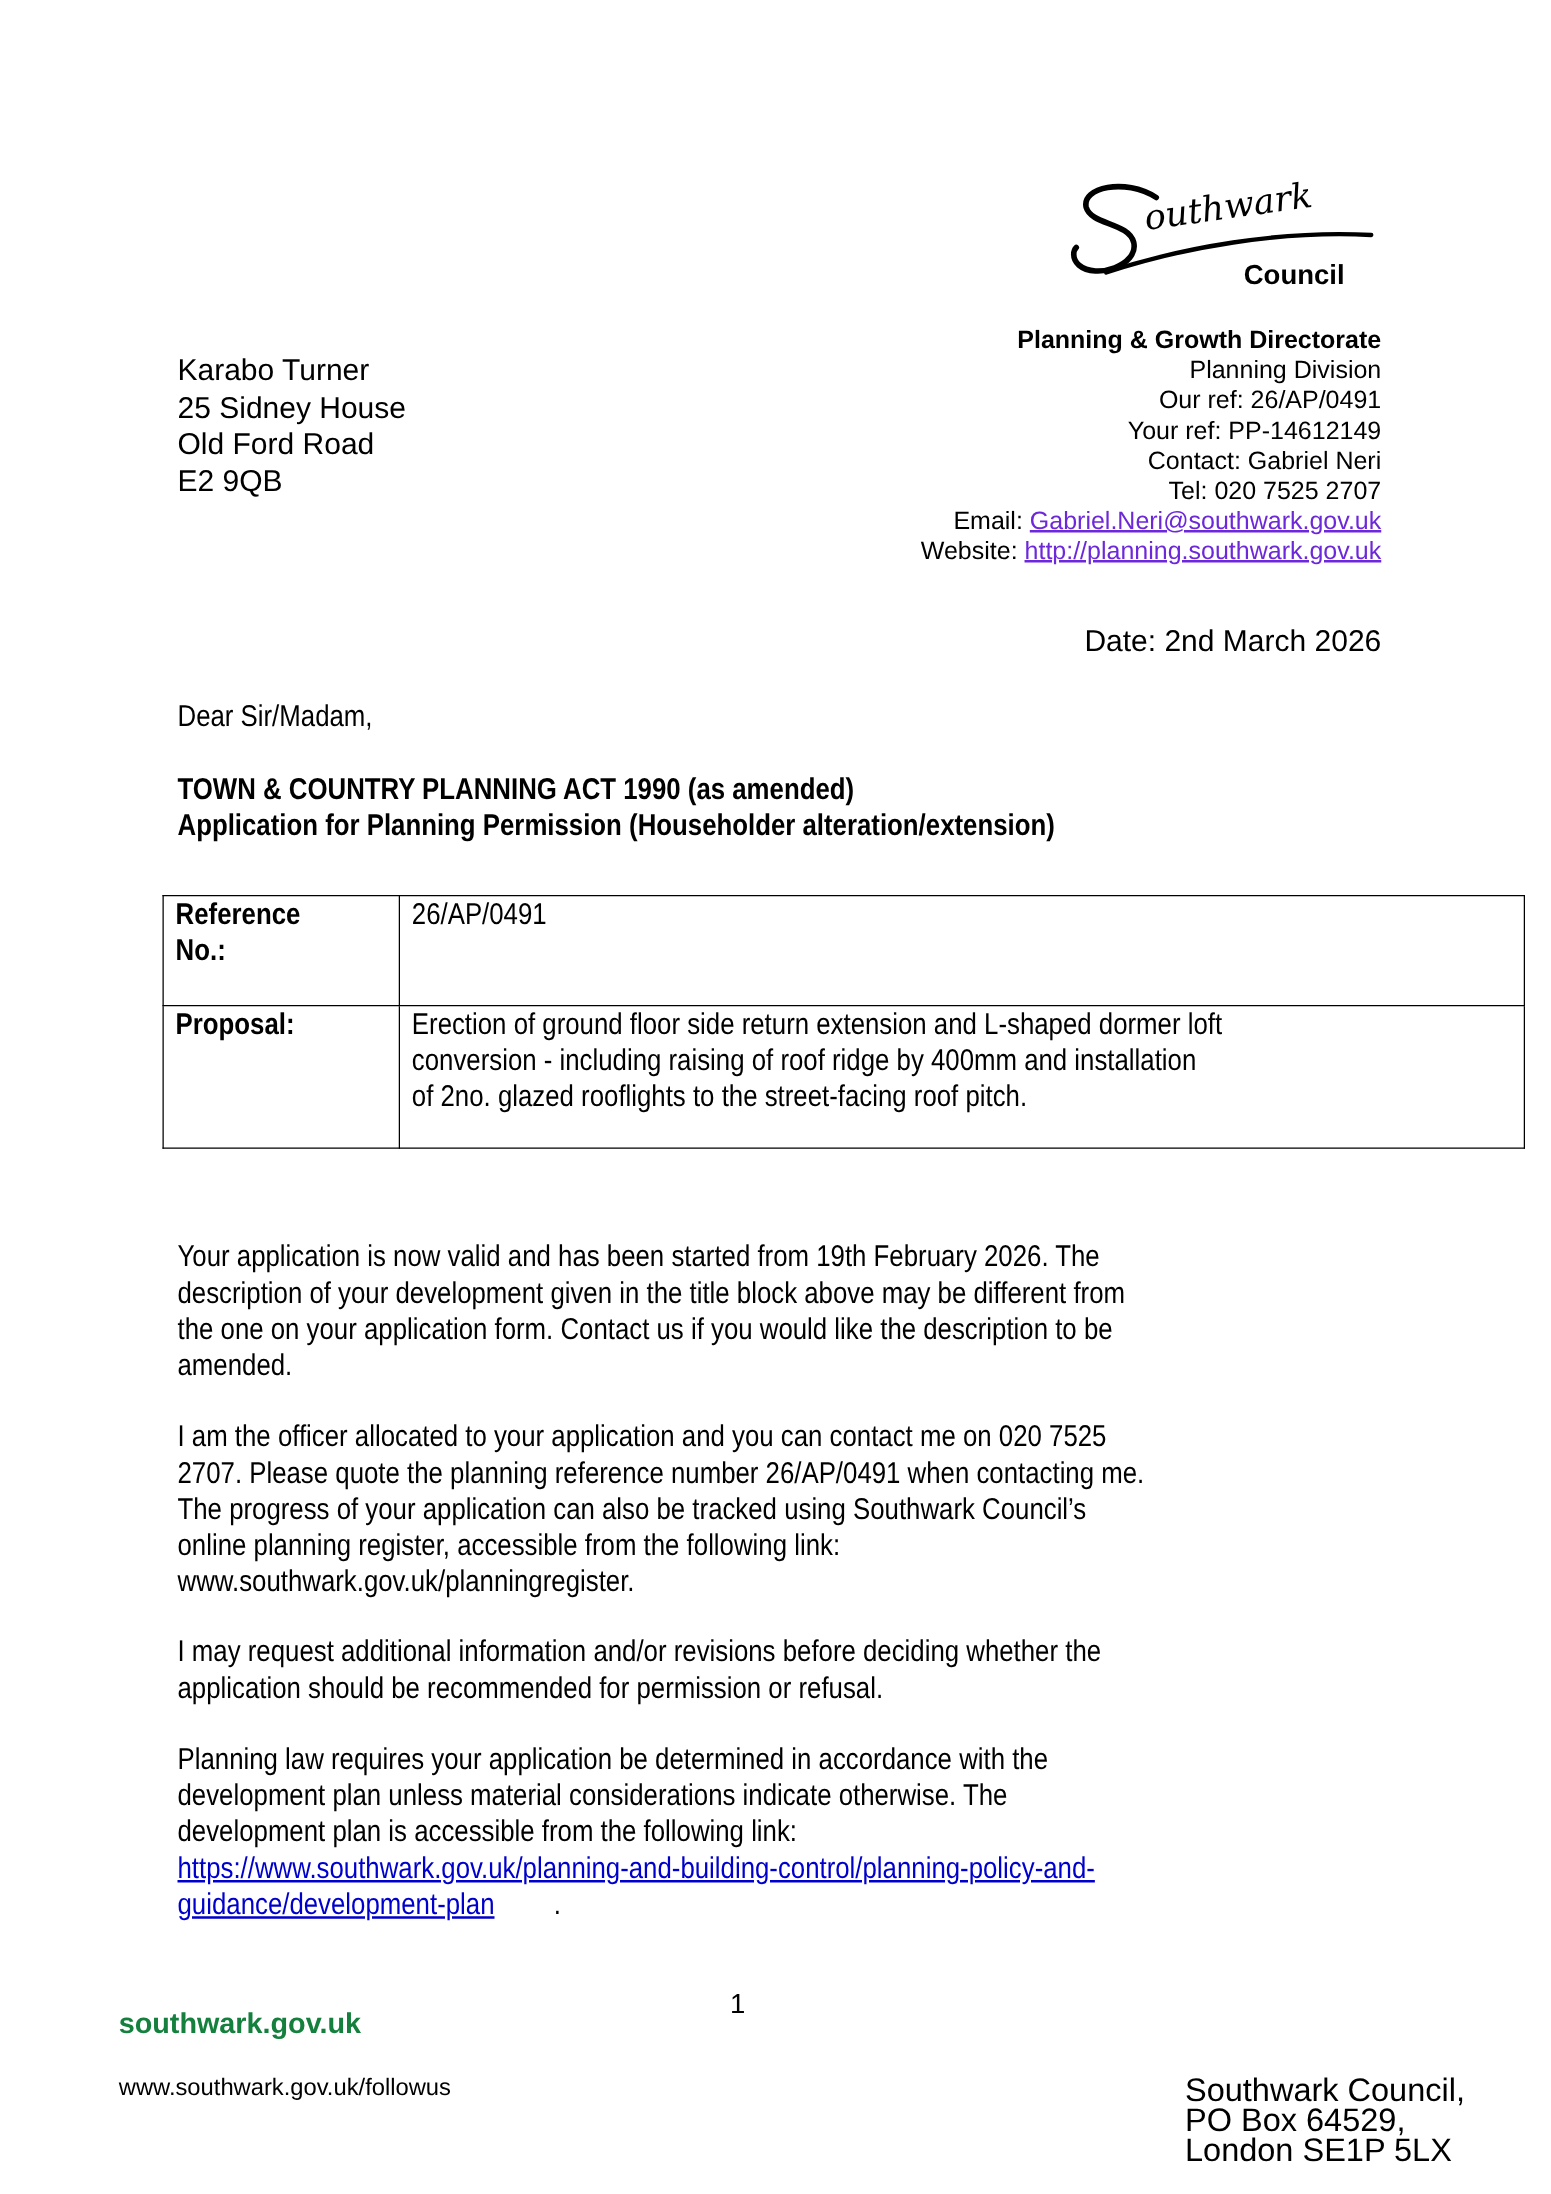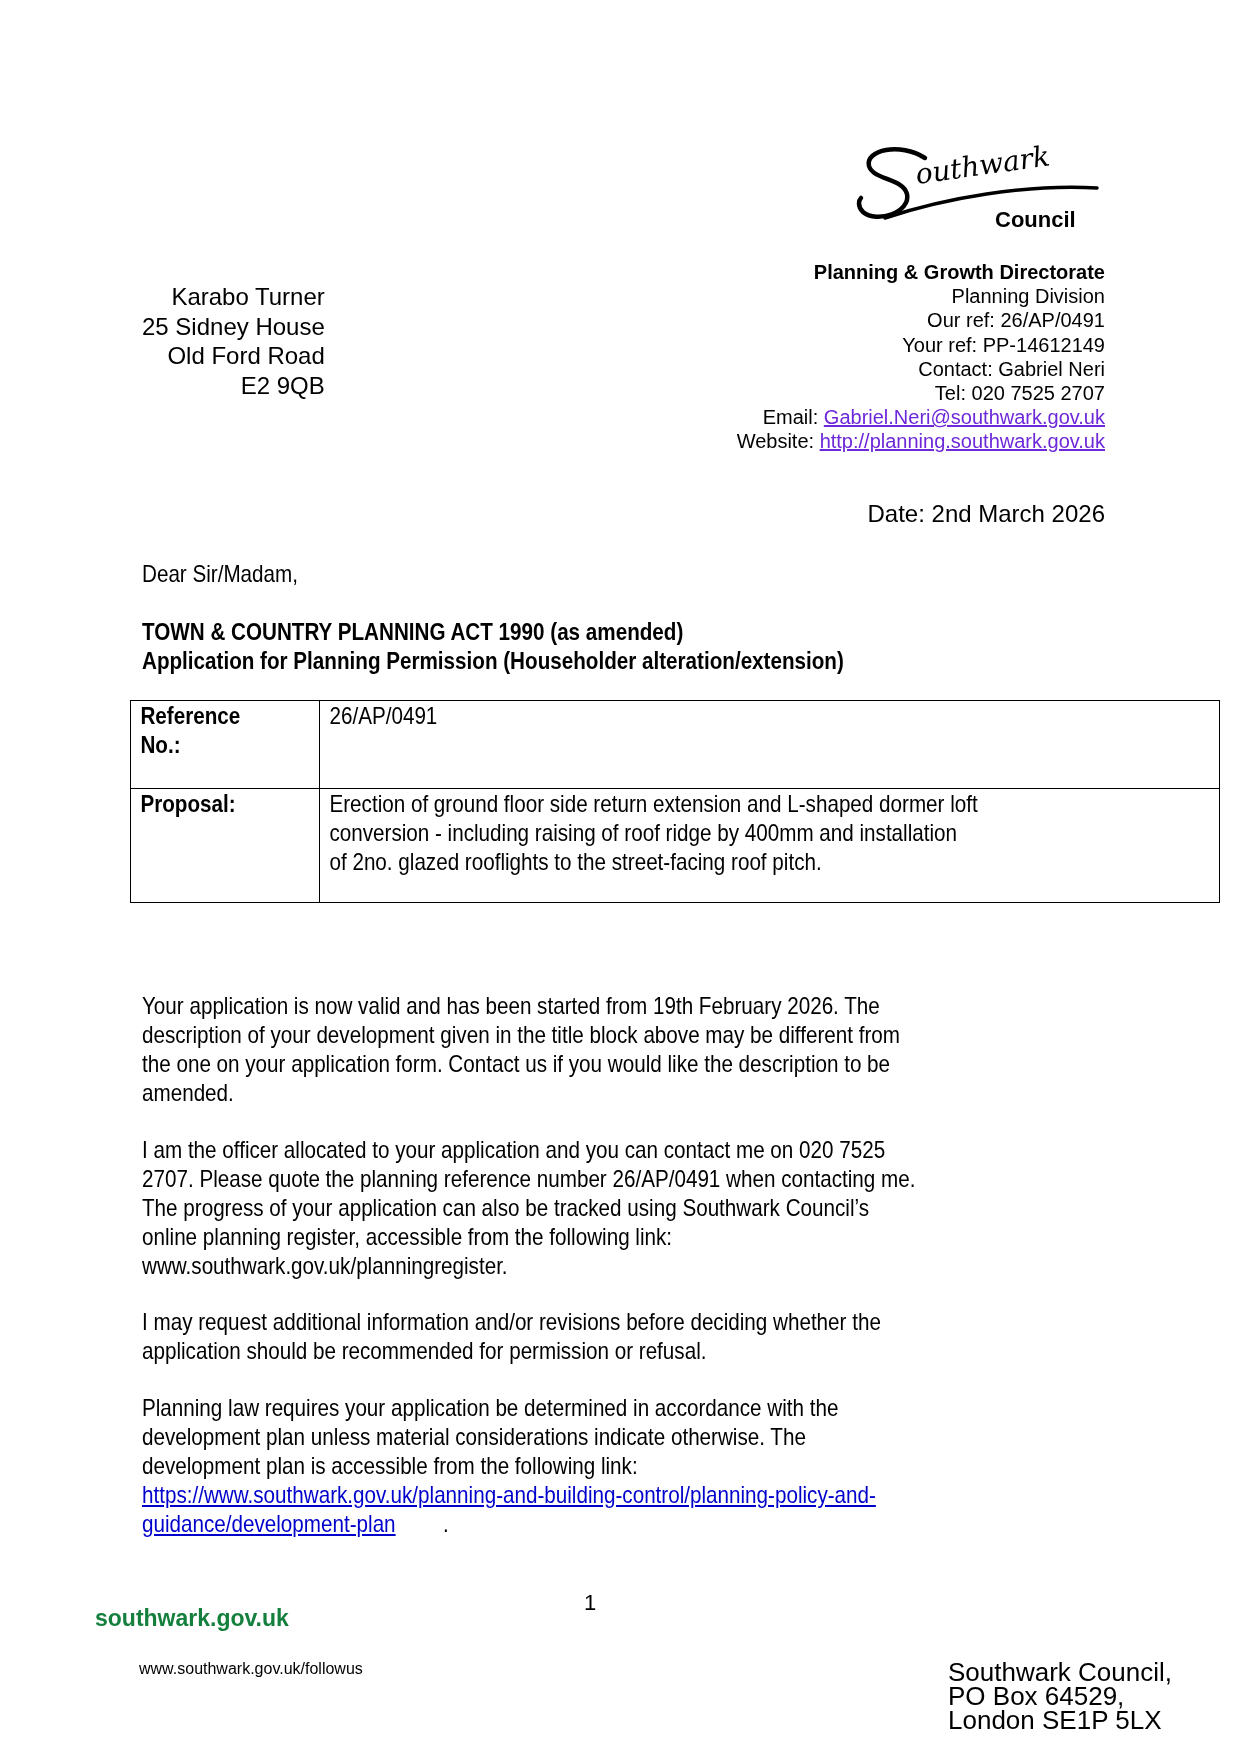--- a/index.html
+++ b/index.html
@@ -35,21 +35,20 @@
     }
     .sender .bold { font-weight: bold; }
     .sender a { color: #6d28d9; text-decoration: underline; }
 
     
     .recipient {
       left: 142px;
       top: 282px;
       font-size: 24px;
       line-height: 29.5px;
-      text-align: right;
     }
 
     .date {
       right: 136px;
       top: 500px;
       font-size: 24px;
     }
 
     
     .cond {
@@ -68,21 +67,21 @@
       left: 142px;
       top: 617px;
       font-size: 24px;
       line-height: 29px;
       font-weight: bold;
     }
 
     
     .details {
       left: 130px;
-      top: 700px;
+      top: 716px;
       width: 1090px;
       border-collapse: collapse;
     }
     .details td {
       border: 1.5px solid #000;
       vertical-align: top;
       font-size: 24px;
       line-height: 29px;
       padding: 0;
     }
@@ -117,22 +116,21 @@
     .footer-site {
       left: 95px;
       top: 1605px;
       font-size: 23px;
       font-weight: bold;
       color: #15803d;
     }
     .footer-follow {
       left: 95px;
       top: 1660px;
-      font-size: 16px;
-      margin-left: 44px;
+      font-size: 19px;
     }
     .footer-address {
       left: 948px;
       top: 1660px;
       font-size: 26px;
       line-height: 24px;
     }
   </style>
 </head>
 <body>

